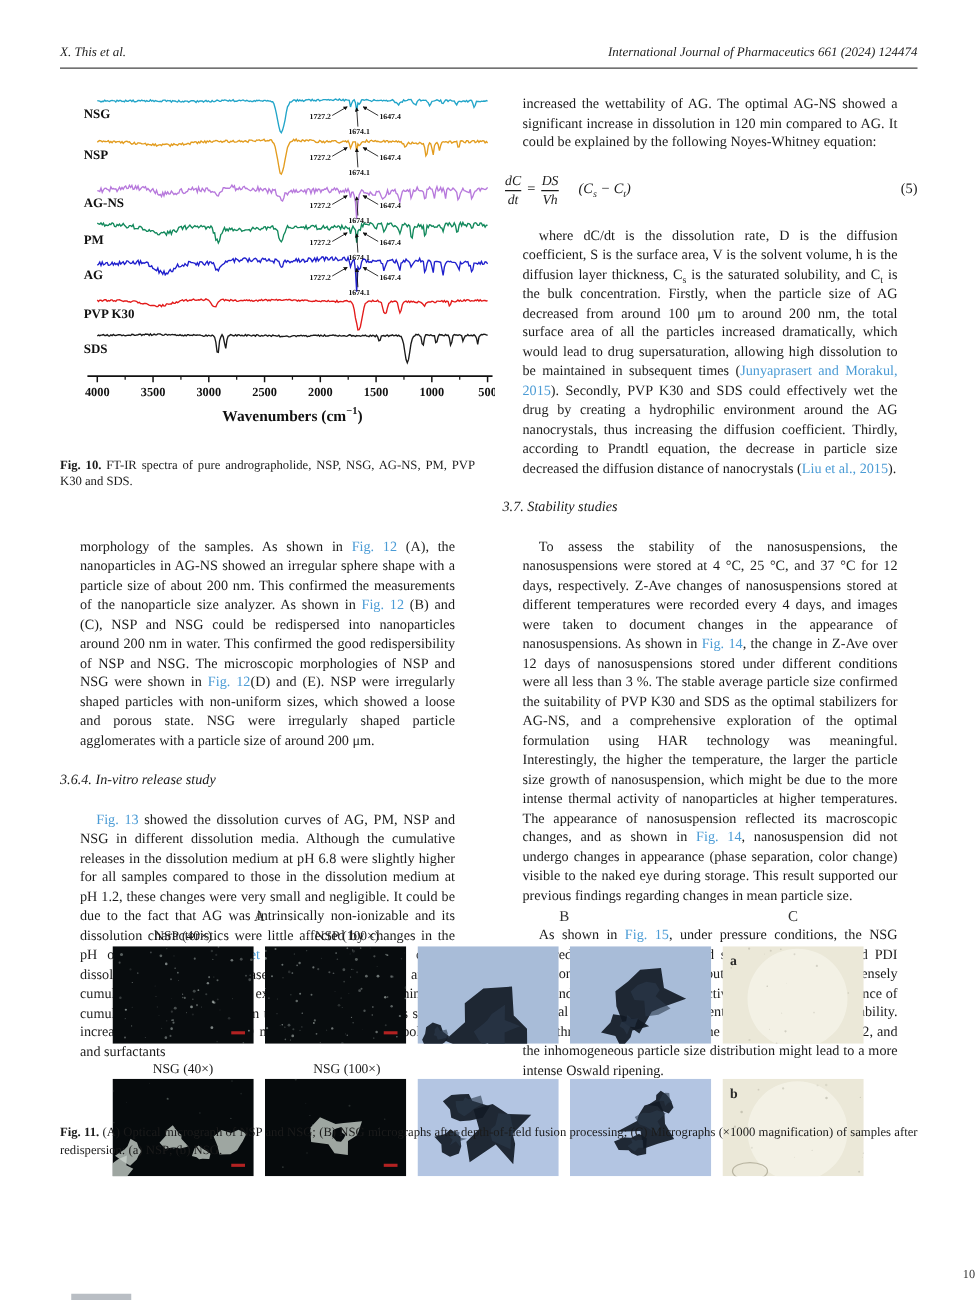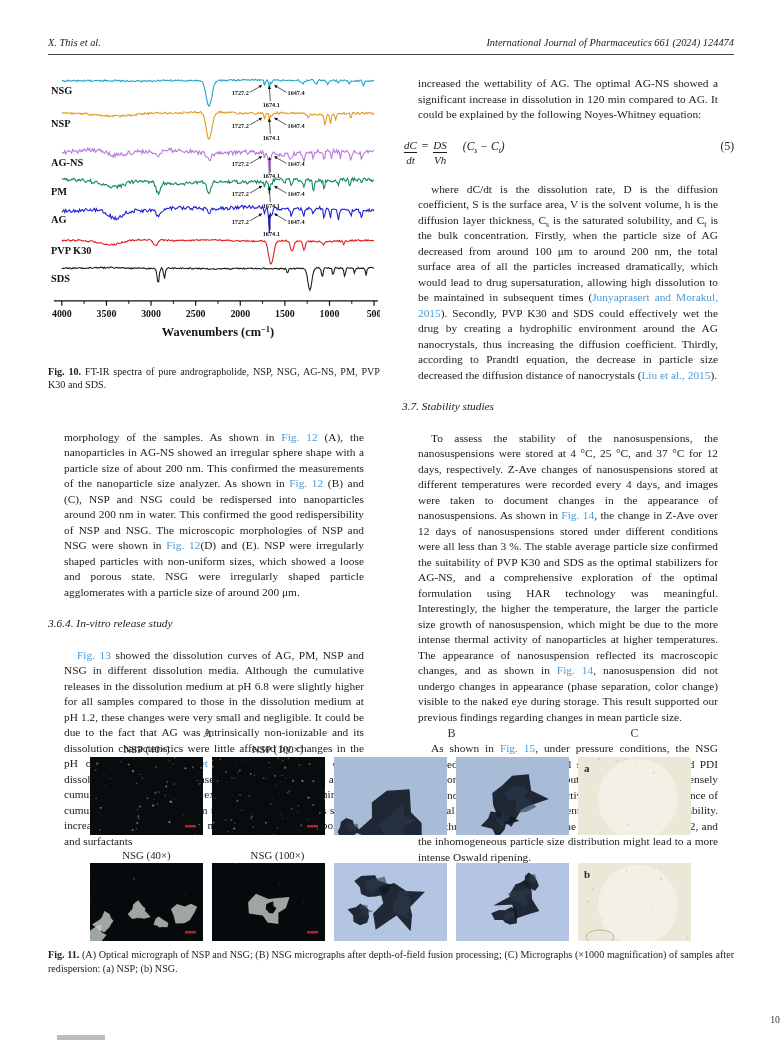--- a/index.html
+++ b/index.html
@@ -2,46 +2,46 @@
 <html><head>
 <meta charset="utf-8">
 <style>
   html,body{margin:0;padding:0;background:#fff}
   body{width:780px;height:1040px;font-family:"Liberation Serif",serif;color:#1b1b1b;position:relative;overflow:hidden}
   .page{position:absolute;inset:0;background:#fff;outline:1px solid #c9c9c9}
   .header{position:absolute;top:37px;left:48px;width:686px;display:flex;justify-content:space-between;font-style:italic;font-size:10.4px;color:#222}
   .rule{position:absolute;top:54px;left:48px;width:686px;border-top:1px solid #444}
   .cols{position:absolute;top:60px;left:48px;width:686px;display:flex;gap:22px}
   .col{width:332px;font-size:11.35px;line-height:15.5px;text-align:justify}
-  .figwrap{margin:2px 0 6px 0}
+  .figwrap{margin:2px 0 6px 16px}
   .figcaption{font-size:10.15px;line-height:13.6px;text-align:justify;color:#1b1b1b;}
   .figcaption b{font-weight:bold}
   p{margin:16px}
   .ind{text-indent:13px}
   .spacer{height:11px}
   .sect{font-style:italic;font-size:11.35px;margin:10px 0 6px 0;text-align:left}
   .cite{color:#4a9bd5}
   sub{font-size:8px;line-height:0}
-  .equation{display:flex;margin:9px 0 9px 2px;font-size:11.5px;font-style:italic}
+  .equation{display:flex;align-items:center;margin:9px 0 9px 2px;font-size:11.5px;font-style:italic}
   .frac{display:inline-flex;flex-direction:column;align-items:center;line-height:12px;font-size:11px}
   .frac .bar{width:100%;border-top:1px solid #1b1b1b;margin:1px 0}
   .eqsign{margin:0 5px;font-style:normal}
   .eqtail{margin-left:16px}
   .eqnum{margin-left:auto;font-style:normal}
   svg text{font-family:"Liberation Serif",serif}
   .fig11{position:absolute;top:726px;left:90px;width:601px}
   .f11-letters{display:grid;grid-template-columns:113px 113px 113px 113px 113px;column-gap:9px;font-size:12px;color:#333;margin-bottom:2px}
   .f11-letters .lA{grid-column:1/3;text-align:center}
   .f11-letters .lB{grid-column:3/5;text-align:center}
   .f11-letters .lC{grid-column:5/6;text-align:center}
   .f11-labels{display:grid;grid-template-columns:113px 113px 113px 113px 113px;column-gap:18px;font-size:10.8px;font-weight:normal;margin:1px 0 2px 0}
   .f11-labels div{text-align:center}
   .f11-grid{display:grid;grid-template-columns:repeat(5,113px);column-gap:9px}
   .f11-gap{height:13px}
-  .fig11cap{position:absolute;top:948px;left:48px;width:686px;font-size:10.15px;line-height:13.8px;text-align:justify}
+  .fig11cap{position:absolute;top:900px;left:48px;width:686px;font-size:10.15px;line-height:13.8px;text-align:justify}
   .footer{position:absolute;top:1014px;left:0;width:780px;text-align:right;font-size:9.8px;color:#333}
   .scan-artifact{position:absolute;left:57px;bottom:0;width:48px;height:5px;background:#b9bec4}
 </style>
 </head>
 <body>
 
 <div class="page">
 
   <div class="header">
     <span>X. This et al.</span>

